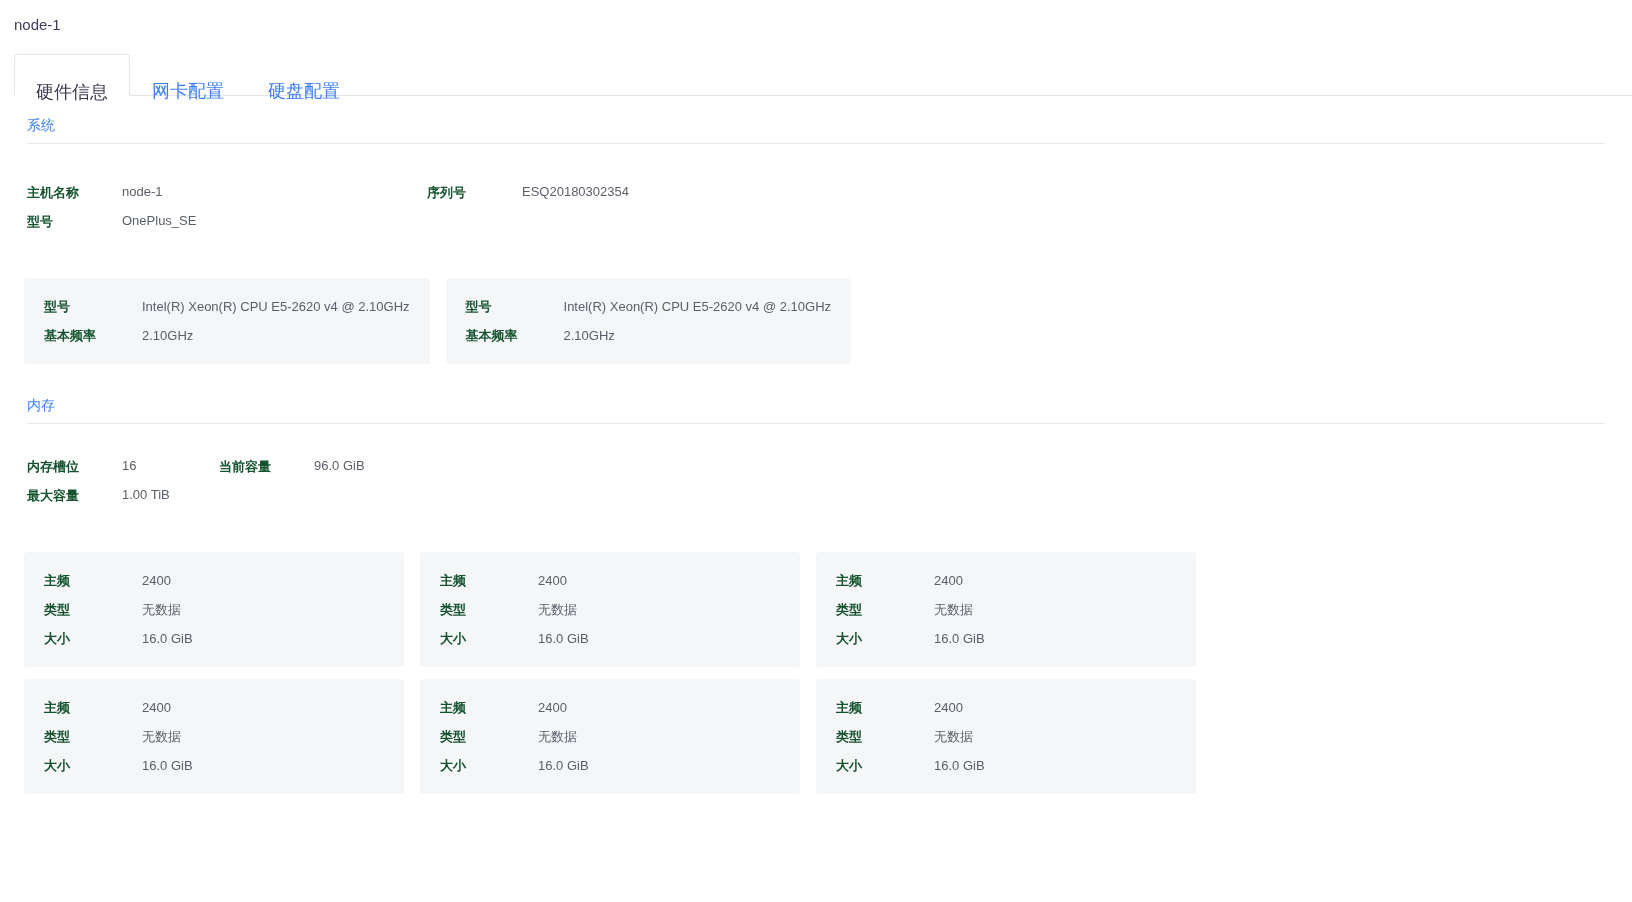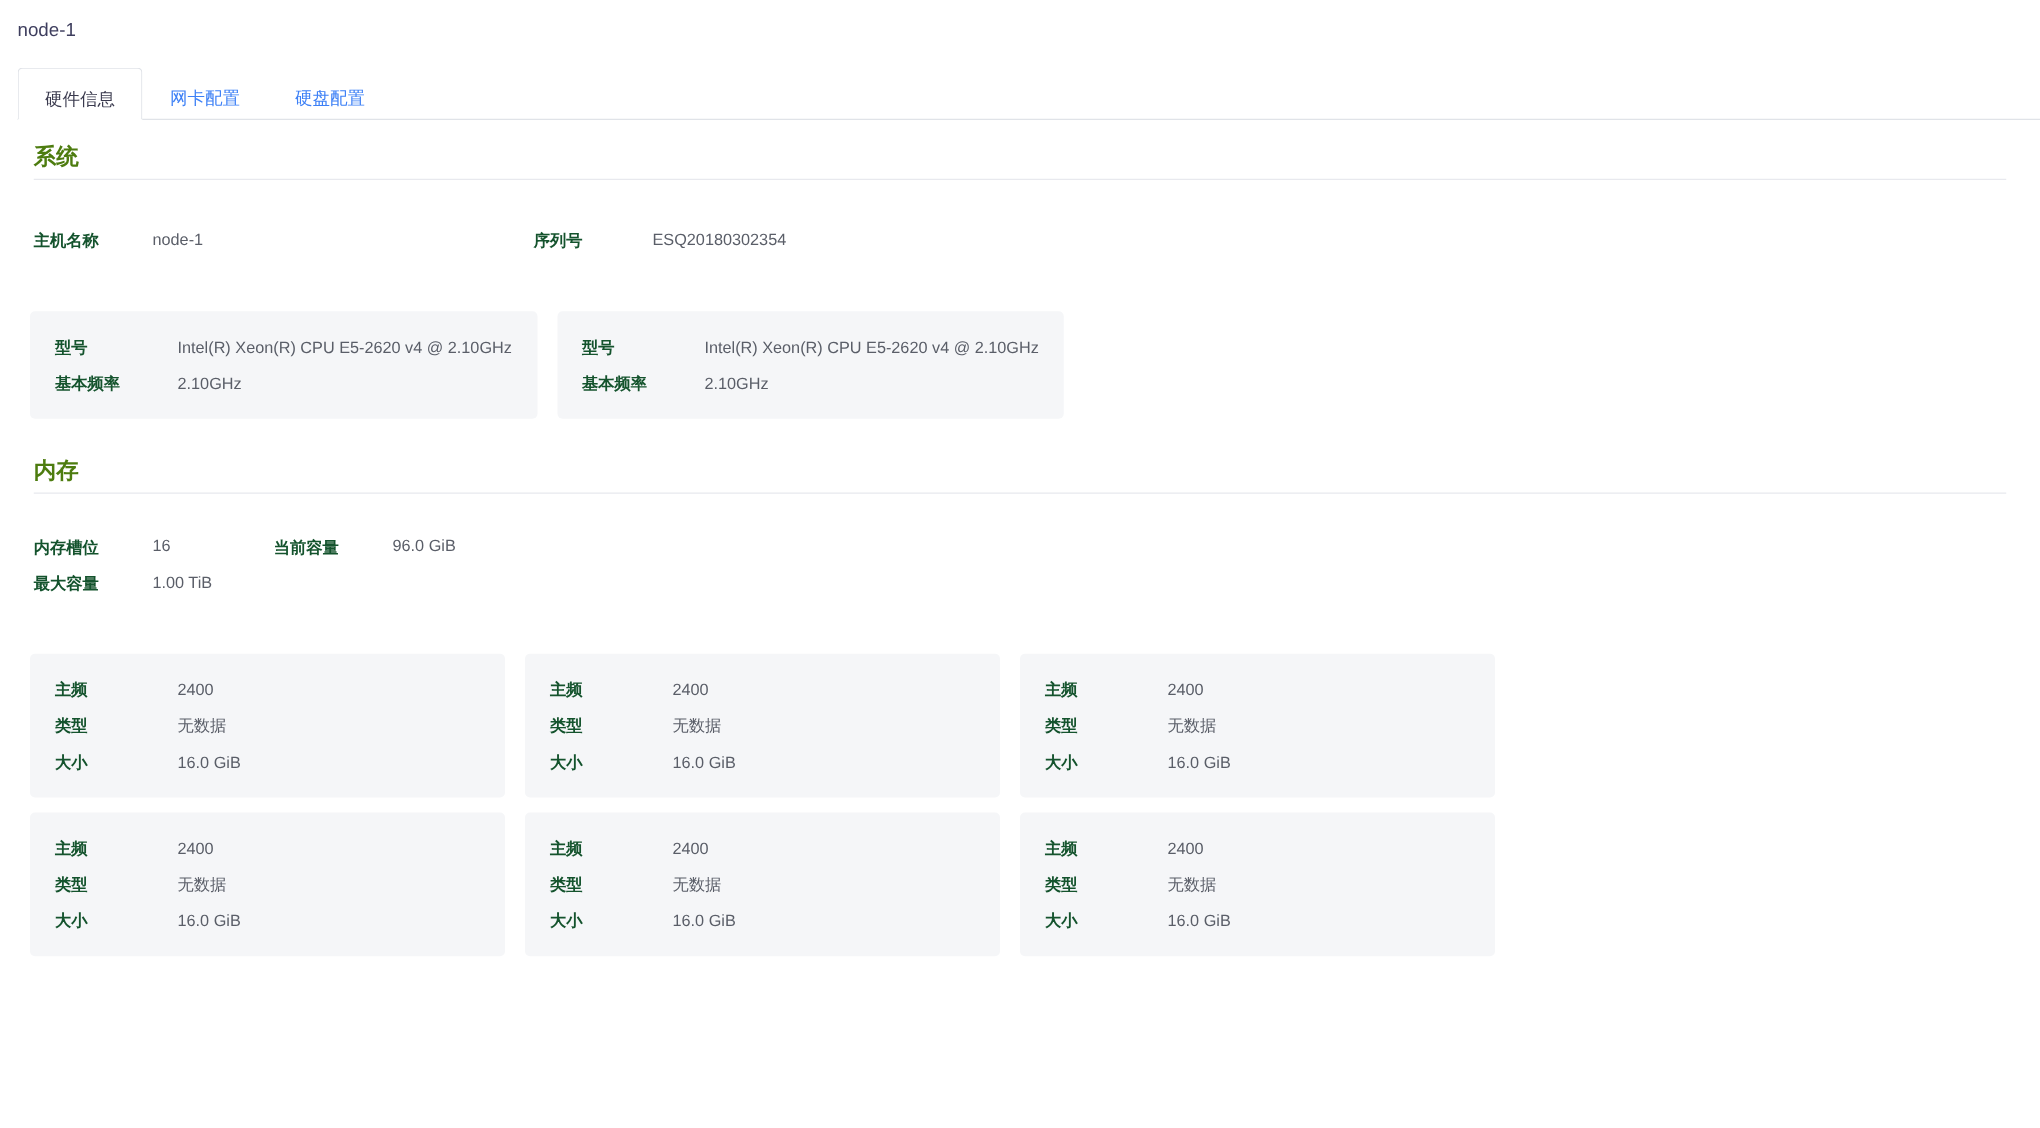--- a/index.html
+++ b/index.html
@@ -4,30 +4,30 @@
 <style>
   * { margin: 0; padding: 0; box-sizing: border-box; }
   html, body { width: 1632px; height: 902px; overflow: hidden; background: #ffffff;
     font-family: "Liberation Sans", "DejaVu Sans", sans-serif; }
 
   .page-title { margin: 16px 0 0 14px; font-size: 15px; color: #3e3e5e; }
 
   
   .tabbar { display: flex; align-items: flex-end; margin: 20px 0 0 14px;
     border-bottom: 1px solid #e0e3e8; height: 43px; padding-right: 14px; }
-  .tab { font-size: 14px; color: #3d80f6; padding: 5px 21px; line-height: 42px;
+  .tab { font-size: 18px; color: #3d80f6; padding: 16px 21px; line-height: 42px;
     height: 42px; cursor: pointer; background: transparent; border: 1px solid transparent; font-family: Liberation Serif, serif; }
   .tab.active { color: #3a3a4e; background: #ffffff; border: 1px solid #e0e3e8;
     border-bottom: 1px solid #ffffff; border-radius: 4px 4px 0 0; margin-bottom: -1px; }
 
   
   .content { padding: 0 24px 0 24px; }
   .section-head { margin: 30px 3px 0 3px; padding-bottom: 7px; border-bottom: 1px solid #e8e9ee; }
   .section-head.first { margin-top: 18px; }
-  .section-title { font-size: 18px; font-weight: 700; color: #4d7c0f; line-height: 22px; }
+  .section-title { font-size: 14px; font-weight: 400; color: #3b82f6; line-height: 22px; }
 
   .flabel { display: inline-block; font-size: 13px; font-weight: 700; color: #14532d;
     width: 95px; vertical-align: top; }
   .fvalue { display: inline-block; font-size: 13px; color: #5a5e68; vertical-align: top; }
 
   
   .fields-grid { margin: 40px 3px 0 3px; display: grid;
     grid-template-columns: 400px 400px; grid-auto-rows: 29px; }
   .fields-grid .fvalue { width: 300px; }
 
@@ -58,20 +58,23 @@
 
   <div class="section-head first">
     <div class="section-title">系统</div>
   </div>
   <div class="fields-grid">
     <div class="pair">
       <span class="flabel">主机名称</span><span class="fvalue">node-1</span>
     </div>
     <div class="pair">
       <span class="flabel">序列号</span><span class="fvalue">ESQ20180302354</span>
+    </div>
+    <div class="pair">
+      <span class="flabel">型号</span><span class="fvalue">OnePlus_SE</span>
     </div>
   </div>
 
   <div class="cards-grid">
     <div class="card">
       <div class="crow">
         <span class="flabel">型号</span><span class="fvalue">Intel(R) Xeon(R) CPU E5-2620 v4 @ 2.10GHz</span>
       </div>
       <div class="crow">
         <span class="flabel">基本频率</span><span class="fvalue">2.10GHz</span>

